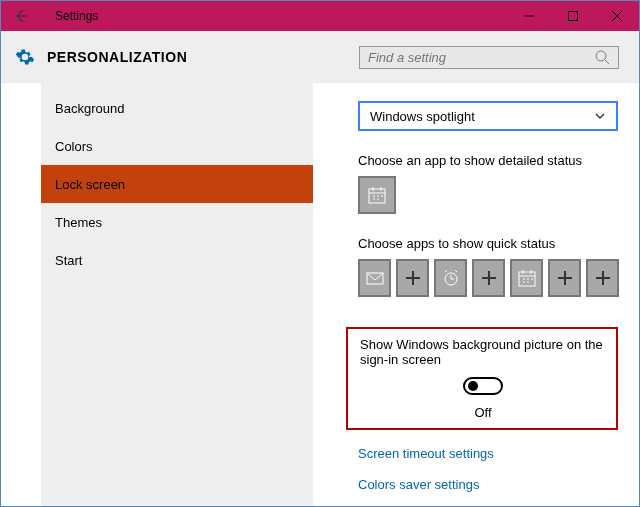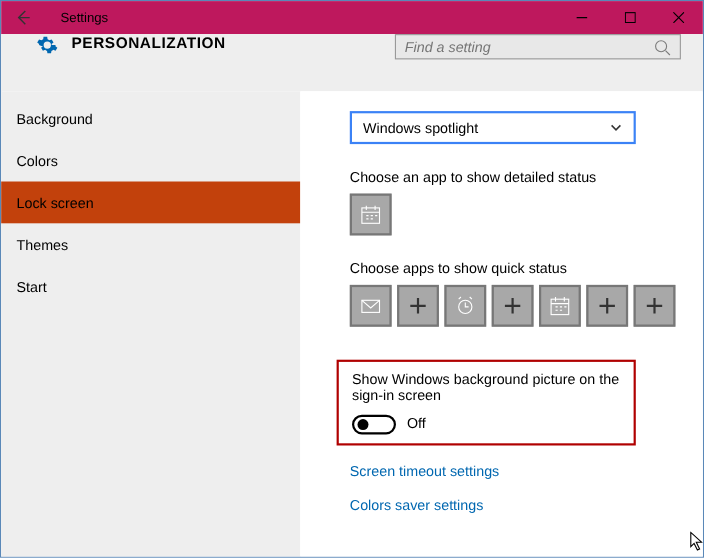--- a/index.html
+++ b/index.html
@@ -2,38 +2,38 @@
 <html><head>
 <meta charset="utf-8">
 <style>
   * { box-sizing: border-box; margin: 0; padding: 0; font-family: "Segoe UI", Tahoma, sans-serif; }
   body { width: 640px; height: 507px; background: #fff; overflow: hidden; border: 1px solid #5a88b8; font-size: 13px; color: #000; }
   .titlebar { height: 30px; background: #be185d; display: flex; align-items: center; text-align: right; }
   .back-btn { width: 28px; height: 28px; display: flex; align-items: center; justify-content: center; margin-left: 6px; }
   .title { margin-left: 20px; font-size: 12px; }
   .win-controls { margin-left: auto; display: flex; }
   .win-btn { width: 44px; height: 30px; display: flex; align-items: center; justify-content: center; }
-  .header-row { height: 52px; background: #eeeeee; display: flex; padding: 0 20px 0 32px; }
+  .header-row { height: 52px; background: #eeeeee; display: flex; align-items: center; padding: 0 20px 0 14px; }
   .gear { width: 20px; height: 20px; display: flex; align-items: center; justify-content: center; color: #0067b0; }
   .page-title { margin-left: 12px; font-size: 14px; font-weight: 600; letter-spacing: 0.5px; }
   .search-wrap { margin-left: auto; width: 260px; height: 23px; border: 1px solid #999; background: #e8e8e8; display: flex; align-items: center; padding: 0 8px; }
   .search-wrap input { flex: 1; background: transparent; border: none; outline: none; font-size: 13px; font-style: italic; color: #666; }
   .search-icon { width: 16px; height: 16px; opacity: .6; }
-  .body { display: flex; height: calc(507px - 30px - 52px); }
+  .body { display: flex; height: calc(507px - 30px - 52px); margin-left: 40px; }
   .sidebar { width: 272px; background: #eeeeee; padding-top: 6px; }
   .side-item { height: 38px; display: flex; align-items: center; padding-left: 14px; font-size: 13px; }
   .side-item.selected { background: #c2410c; }
   .content { flex: 1; background: #fff; padding: 14px 20px 0 45px; position: relative; overflow: hidden; }
   .dropdown { width: 260px; height: 30px; border: 2px solid #3b82f6; display: flex; align-items: center; padding: 0 10px; justify-content: space-between; margin-top: 4px; }
   .chev { width: 12px; height: 12px; }
   .section-label { margin-top: 22px; font-size: 13px; }
   .tile-row { display: flex; gap: 5px; margin-top: 8px; }
   .tile { width: 38px; height: 38px; background: #a8a8a8; border: 2px solid #777; display: flex; align-items: center; justify-content: center; color: #fff; }
   .highlight-box { border: 2px solid #b00000; padding: 8px 10px 8px 0; margin-top: 30px; margin-left:-12px; padding-left:12px; width: 272px;}
-  .toggle-row { display: flex; margin-top: 10px; gap: 10px; }
+  .toggle-row { display: flex; align-items: center; margin-top: 10px; gap: 10px; flex-direction: column; }
   .toggle { width: 40px; height: 18px; border: 2px solid #000; border-radius: 10px; position: relative; background:#fff;}
   .knob { width: 10px; height: 10px; background: #000; border-radius: 50%; position: absolute; top: 2px; left: 3px; }
   .cursor { position: absolute; left: 354px; top: 400px; width:14px; height:18px;}
   .link { color: #0067b0; margin-top: 16px; font-size: 13px; display:block;}
   svg { display: block; }
 </style>
 </head>
 <body>
 
 <div class="titlebar">

